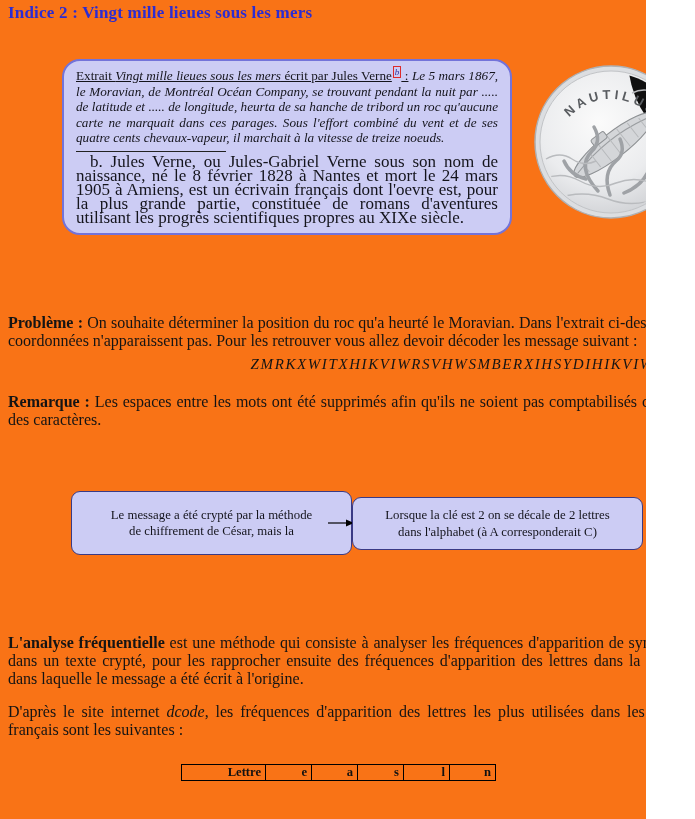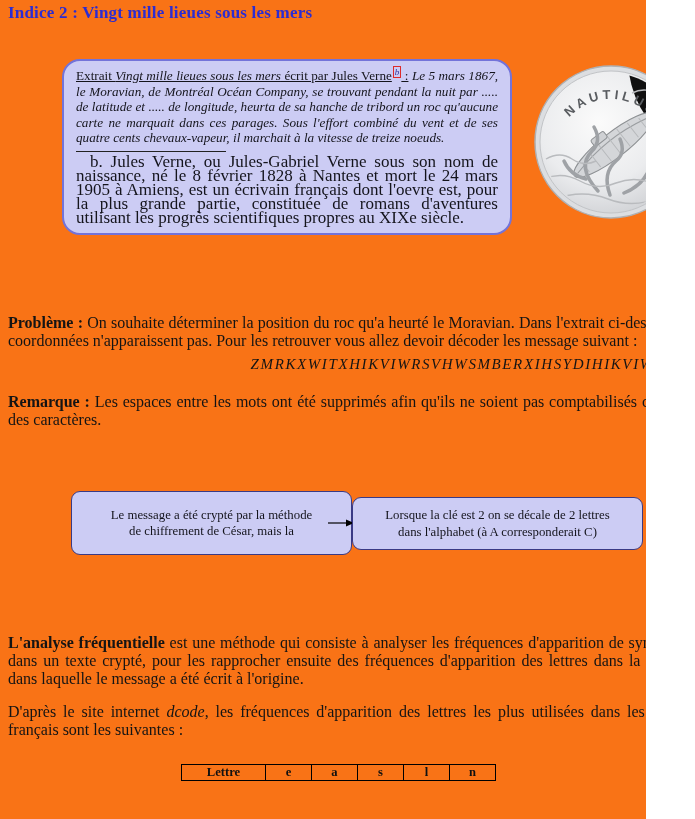--- a/index.html
+++ b/index.html
@@ -58,21 +58,21 @@
   .flow-left  { left:47px;  top:491px; width:281px; height:64px;margin-left:24px; }
   .flow-right { left:352px; top:497px; width:291px; height:53px; }
   .flow-arrow { position:absolute; left:328px; top:517px; }
   
   .freq-table {
     position:absolute; left:181px; top:764px;
     border-collapse:collapse; font-size:12.6px; color:#111;
     border:1.5px solid #000;
   }
   .freq-table th, .freq-table td {
-    border:1px solid #000; height:16px; text-align:center; padding:0 4px;
+    border:1px solid #000; height:16px; text-align:right; padding:0 4px;
   }
   .freq-table th { font-weight:bold; width:84px; }
   .freq-table td { width:46px; }
   .freq-table td.letter { font-weight:bold; }
 </style>
 </head>
 <body>
 
 <div id="page">
 

